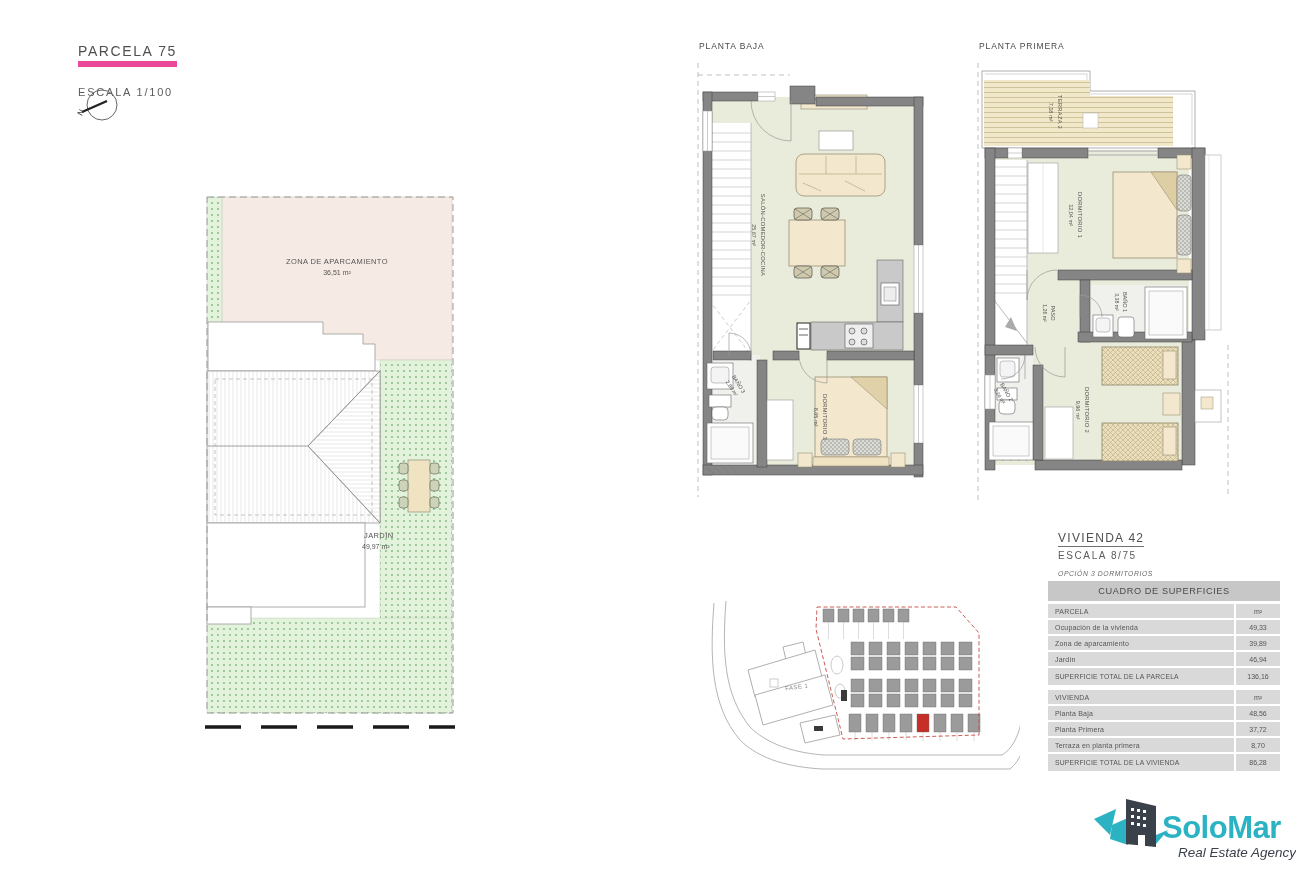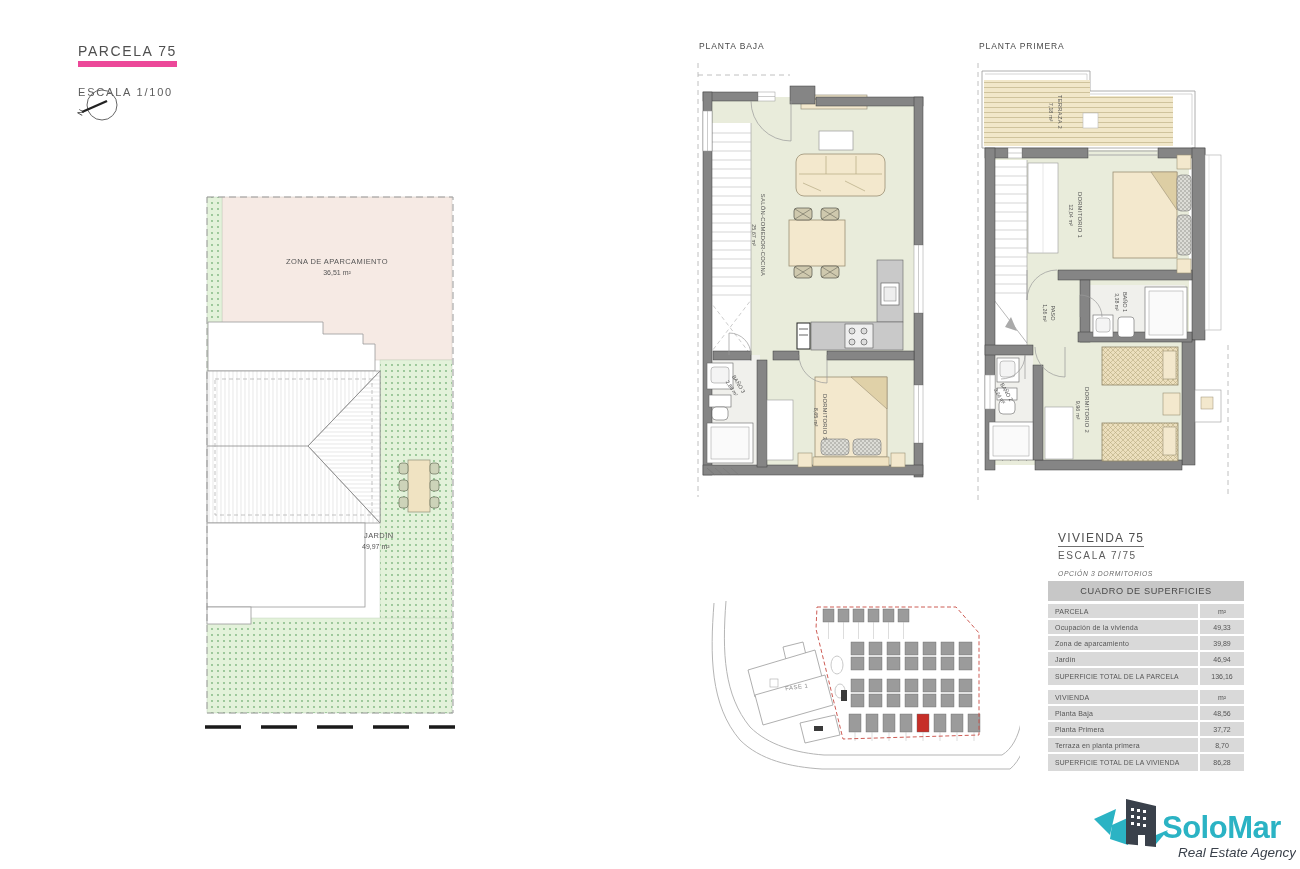--- a/index.html
+++ b/index.html
@@ -17,21 +17,21 @@
   
   .plan-label{font-size:8.5px;letter-spacing:.9px;color:#474747}
 
   
   .viv-title{font-size:12px;letter-spacing:1.3px;color:#4f4f4f;border-bottom:1px solid #707070;
              display:inline-block;padding-bottom:1px}
   .viv-scale{font-size:10px;letter-spacing:1.6px;color:#5c5c5c;margin-top:3px}
   .viv-opt{font-size:6.8px;letter-spacing:.6px;color:#6a6a6a;font-style:italic;margin-top:9px}
 
   
-  .tbl{width:196px}
+  .tbl{width:232px}
   .tbl-title{background:#c7c7c7;height:20px;line-height:20px;text-align:center;font-size:9.2px;
              color:#4a4a4a;letter-spacing:.6px;margin-bottom:3px}
   .trow{display:flex;margin-bottom:2px;height:14px}
   .trow .lab{background:#d9d9d9;flex:1;font-size:7px;color:#555;display:flex;align-items:center;
              padding-left:7px;letter-spacing:.2px}
   .trow .val{background:#d9d9d9;width:44px;margin-left:2px;font-size:7px;color:#555;
              display:flex;align-items:center;justify-content:center}
   .trow.total{height:17px}
   .trow.total .lab{font-size:6.8px}
   .sec-gap{height:3px}
@@ -392,22 +392,22 @@
     <text transform="rotate(90 78 258)" x="78" y="258" text-anchor="middle" font-size="5.5">PASO</text>
     <text transform="rotate(90 78 258)" x="78" y="266" text-anchor="middle" font-size="5.2">1,26 m²</text>
     <text transform="rotate(60 32 338)" x="32" y="338" text-anchor="middle" font-size="5.5">BAÑO 2</text>
     <text transform="rotate(60 32 338)" x="32" y="346" text-anchor="middle" font-size="5.2">3,24 m²</text>
     <text transform="rotate(90 112 355)" x="112" y="355" text-anchor="middle" font-size="5.8" letter-spacing="0.3">DORMITORIO 2</text>
     <text transform="rotate(90 112 355)" x="112" y="364" text-anchor="middle" font-size="5.5">9,96 m²</text>
   </g>
 </svg>
 
 <div class="abs" style="left:1058px;top:528px">
-  <div class="viv-title">VIVIENDA 75</div>
-  <div class="viv-scale">ESCALA 7/75</div>
+  <div class="viv-title">VIVIENDA 42</div>
+  <div class="viv-scale">ESCALA 8/75</div>
   <div class="viv-opt">OPCIÓN 3 DORMITORIOS</div>
 </div>
 
 <svg class="abs" style="left:700px;top:595px" width="320" height="180" viewBox="0 0 320 180">
 
   <g stroke="#b5b5b5" stroke-width="1" fill="none">
     <path d="M14,8 C10,60 10,110 40,145 C60,165 90,172 122,174 H310"></path>
     <path d="M26,6 C22,58 24,100 50,132 C68,150 96,158 124,160 H302"></path>
     <path d="M302,160 C312,154 318,142 321,128"></path>
     <path d="M310,174 C320,166 326,150 329,134"></path>

